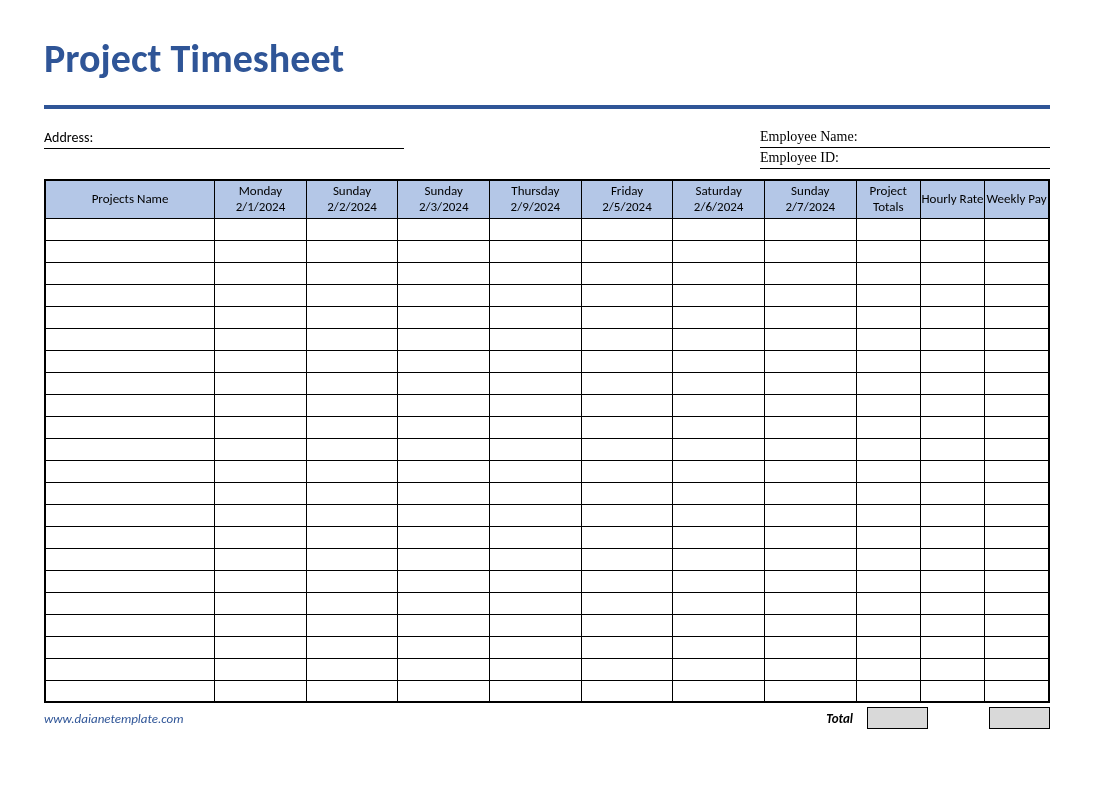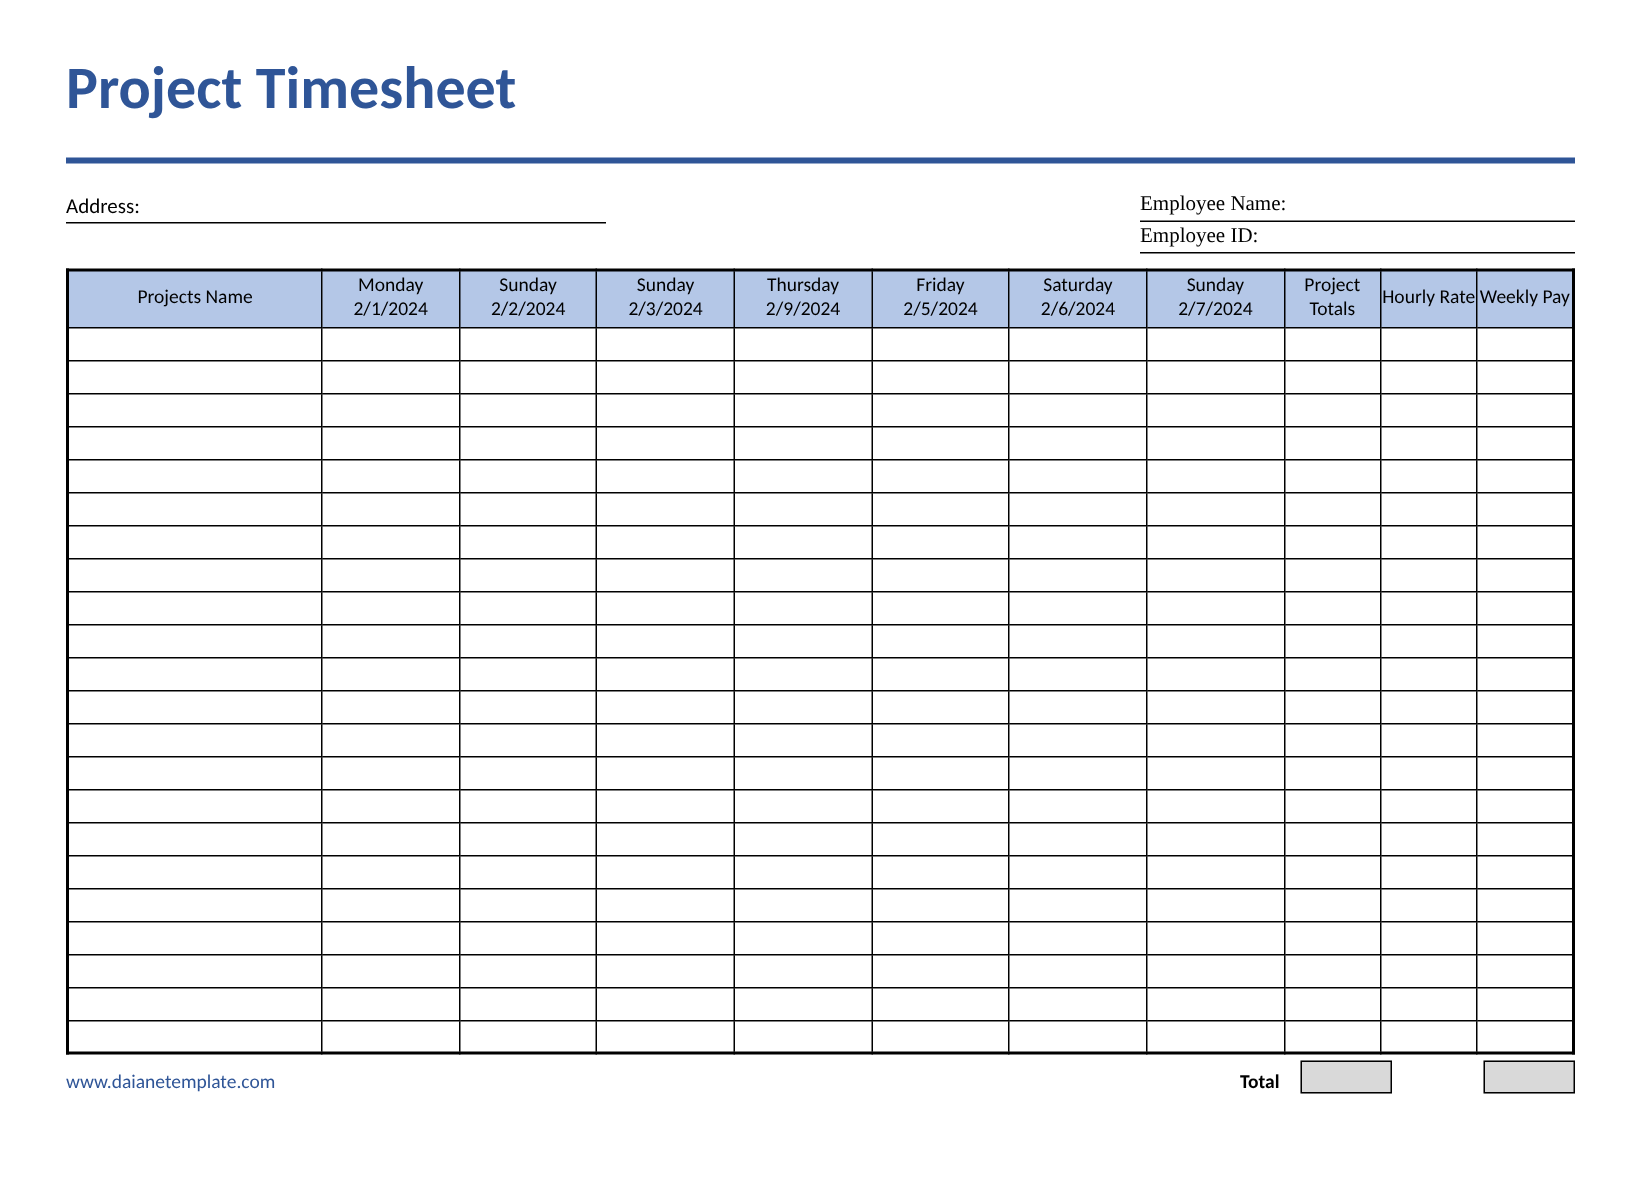--- a/index.html
+++ b/index.html
@@ -67,23 +67,24 @@
   table.timesheet {
     border: 2px solid #000;
     padding-left: 37px;
   }
   col.projects { width: 161px; }
   col.day { width: 87px; }
   col.summary { width: 61px; }
 
   .footer-row {
     display: flex;
-    align-items: flex-end;
+    align-items: center;
     margin-top: 4px;
     font-size: 13px;
+    font-style: italic;
   }
   .link {
     color: #2f5597;
     flex: 1;
   }
   .total-label {
     font-weight: bold;
     padding-right: 14px;
   }
   .totals-row {

